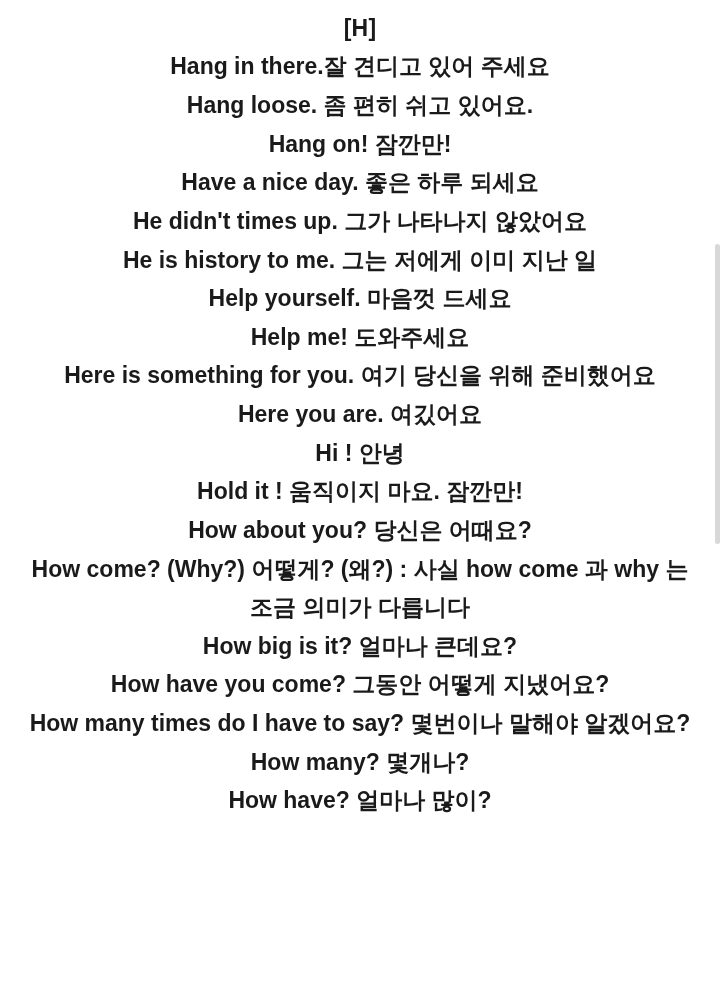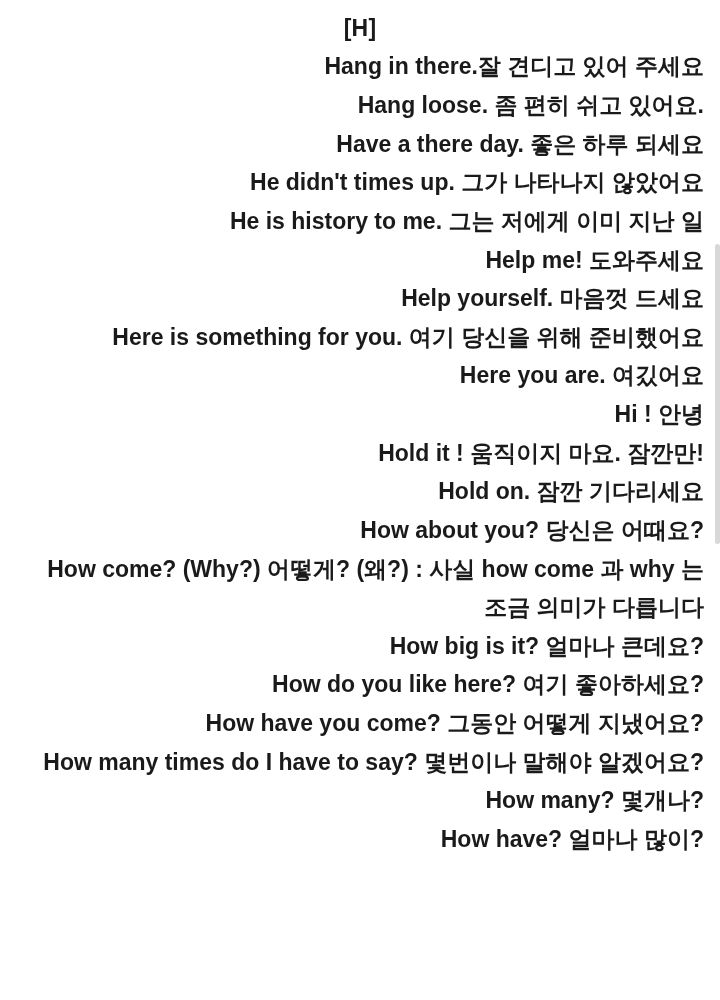--- a/index.html
+++ b/index.html
@@ -28,21 +28,21 @@
     line-height: 1.28;
     margin: 0 0 4px 0;
     letter-spacing: 0.2px;
   }
   .phrase-list {
     list-style: none;
     margin: 0;
     padding: 0;
   }
   .phrase {
-    text-align: right;
+    text-align: center;
     font-weight: bold;
     font-size: 23px;
     line-height: 1.68;
     margin: 0;
     word-break: keep-all;
   }
   
   .scroll-track {
     position: absolute;
     top: 244px;
@@ -56,34 +56,33 @@
 </head>
 <body>
 
 <div id="page">
 
   <h1 class="heading">[H]</h1>
 
   <ul class="phrase-list">
     <li class="phrase">Hang in there.잘 견디고 있어 주세요</li>
     <li class="phrase">Hang loose. 좀 편히 쉬고 있어요.</li>
-    <li class="phrase">Have a there day. 좋은 하루 되세요</li>
+    <li class="phrase">Hang on! 잠깐만!</li>
+    <li class="phrase">Have a nice day. 좋은 하루 되세요</li>
     <li class="phrase">He didn't times up. 그가 나타나지 않았어요</li>
     <li class="phrase">He is history to me. 그는 저에게 이미 지난 일</li>
+    <li class="phrase">Help yourself. 마음껏 드세요</li>
     <li class="phrase">Help me! 도와주세요</li>
-    <li class="phrase">Help yourself. 마음껏 드세요</li>
     <li class="phrase">Here is something for you. 여기 당신을 위해 준비했어요</li>
     <li class="phrase">Here you are. 여깄어요</li>
     <li class="phrase">Hi ! 안녕</li>
     <li class="phrase">Hold it ! 움직이지 마요. 잠깐만!</li>
-    <li class="phrase">Hold on. 잠깐 기다리세요</li>
     <li class="phrase">How about you? 당신은 어때요?</li>
     <li class="phrase">How come? (Why?) 어떻게? (왜?) : 사실 how come 과 why 는 조금 의미가 다릅니다</li>
     <li class="phrase">How big is it? 얼마나 큰데요?</li>
-    <li class="phrase">How do you like here? 여기 좋아하세요?</li>
     <li class="phrase">How have you come? 그동안 어떻게 지냈어요?</li>
     <li class="phrase">How many times do I have to say? 몇번이나 말해야 알겠어요?</li>
     <li class="phrase">How many? 몇개나?</li>
     <li class="phrase">How have? 얼마나 많이?</li>
   </ul>
 
   <div class="scroll-track"></div>
 
 </div>
 

